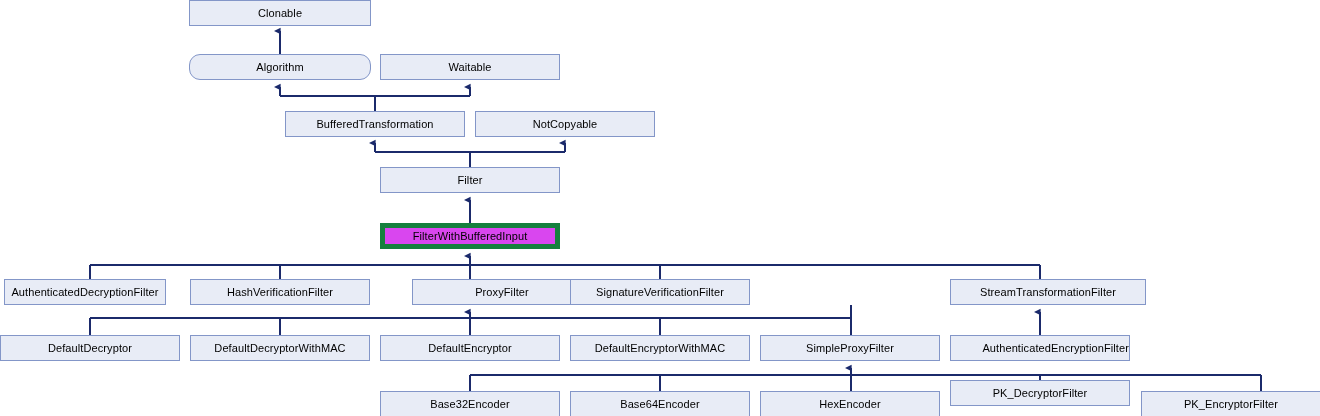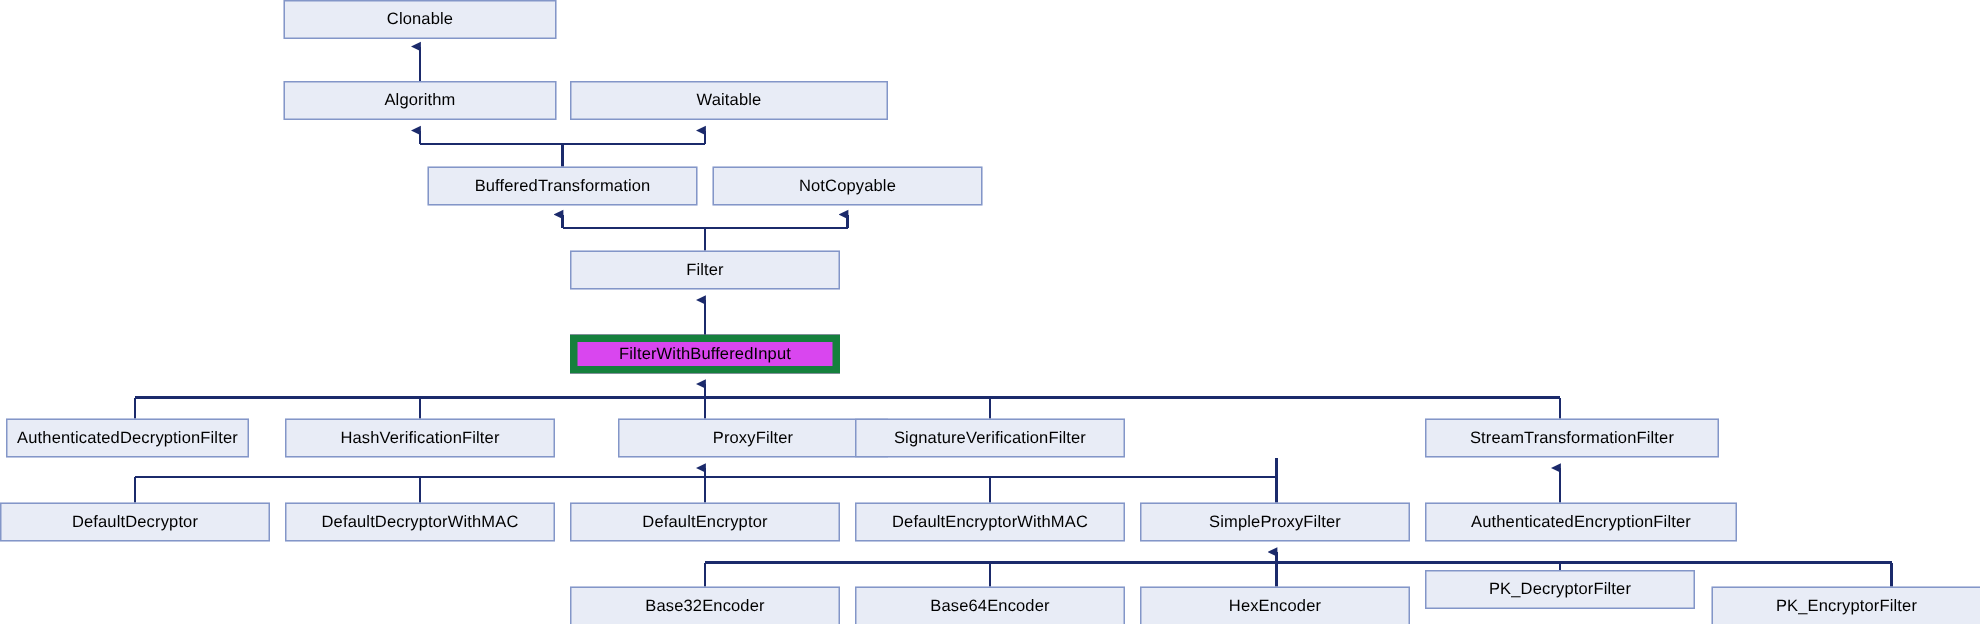--- a/index.html
+++ b/index.html
@@ -84,24 +84,24 @@
       <line x1="851" y1="375" x2="851" y2="391"></line>
       <line x1="1040" y1="375" x2="1040" y2="391"></line>
       <line x1="1261" y1="375" x2="1261" y2="391"></line>
     </g>
   </svg>
 
   <div id="nodes">
       <div class="node" style="left: 189px; top: 0px; width: 182px;">
         <span>Clonable</span>
       </div>
-      <div class="node" style="left: 189px; top: 54px; width: 182px;">
+      <div class="node" style="left: 189px; top: 54px; width: 182px; border-radius: 11px;">
         <span>Algorithm</span>
       </div>
-      <div class="node" style="left: 380px; top: 54px; width: 212px;">
+      <div class="node" style="left: 380px; top: 54px; width: 180px;">
         <span>Waitable</span>
       </div>
       <div class="node" style="left: 285px; top: 111px; width: 180px;">
         <span>BufferedTransformation</span>
       </div>
       <div class="node" style="left: 475px; top: 111px; width: 180px;">
         <span>NotCopyable</span>
       </div>
       <div class="node" style="left: 380px; top: 167px; width: 180px;">
         <span>Filter</span>
@@ -132,21 +132,21 @@
       </div>
       <div class="node" style="left: 380px; top: 335px; width: 180px;">
         <span>DefaultEncryptor</span>
       </div>
       <div class="node" style="left: 570px; top: 335px; width: 180px;">
         <span>DefaultEncryptorWithMAC</span>
       </div>
       <div class="node" style="left: 760px; top: 335px; width: 180px; align-items: center;">
         <span>SimpleProxyFilter</span>
       </div>
-      <div class="node" style="left: 950px; top: 335px; width: 208px;">
+      <div class="node" style="left: 950px; top: 335px; width: 180px; justify-content: flex-end;">
         <span>AuthenticatedEncryptionFilter</span>
       </div>
       <div class="node" style="left: 380px; top: 391px; width: 180px;">
         <span>Base32Encoder</span>
       </div>
       <div class="node" style="left: 570px; top: 391px; width: 180px;">
         <span>Base64Encoder</span>
       </div>
       <div class="node" style="left: 760px; top: 391px; width: 180px;">
         <span>HexEncoder</span>

